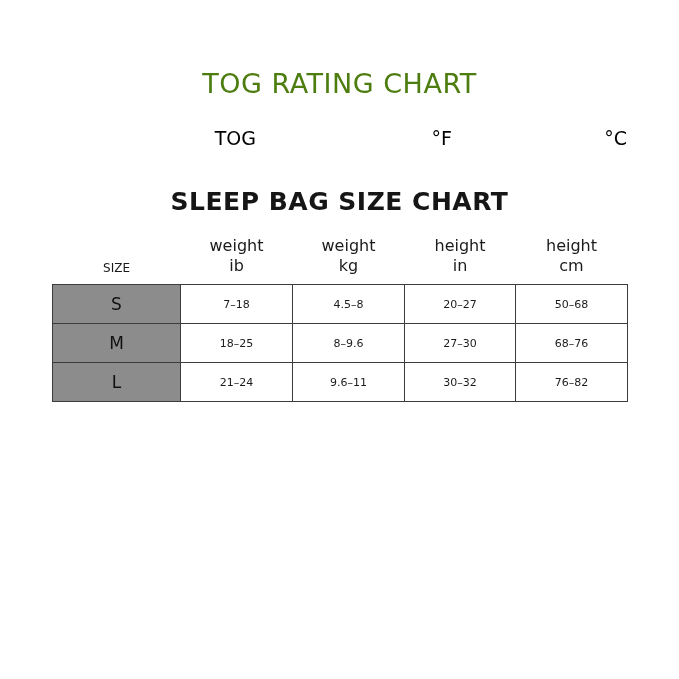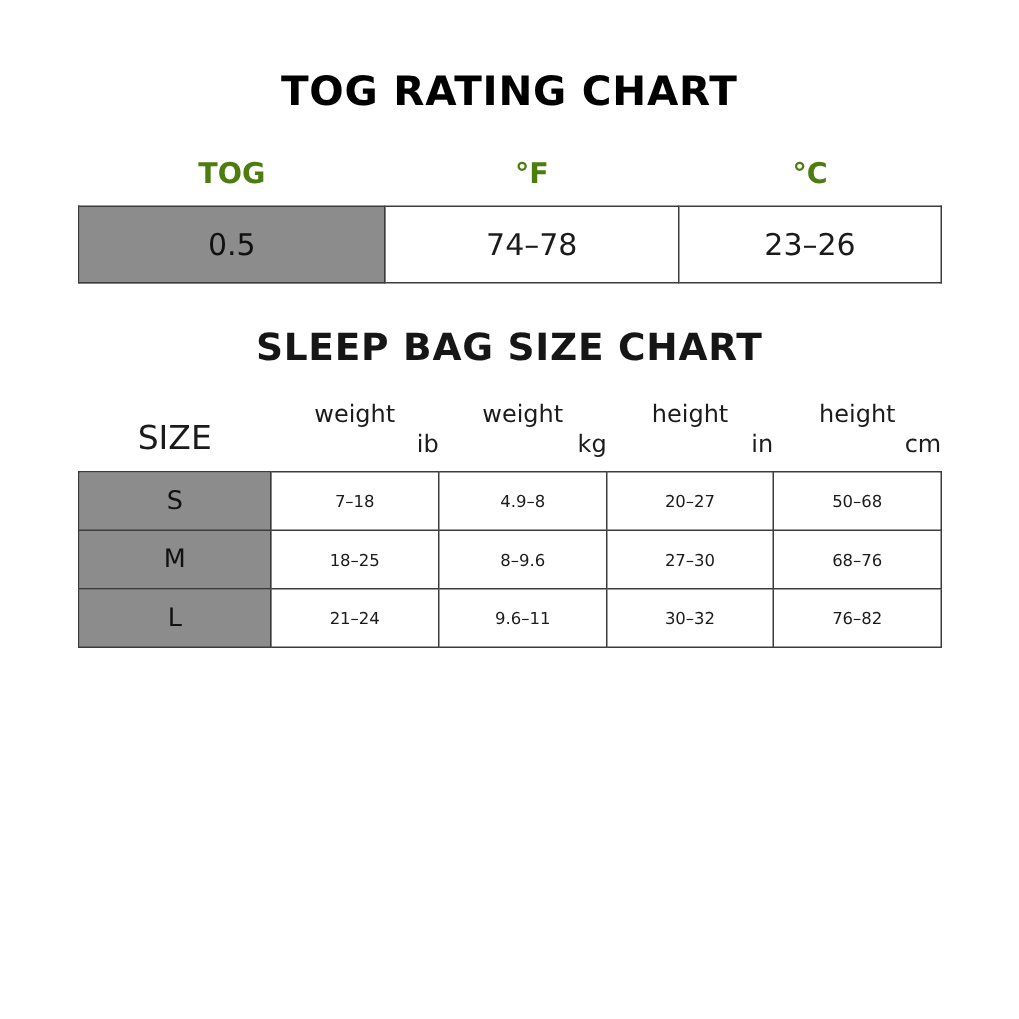--- a/index.html
+++ b/index.html
@@ -20,26 +20,26 @@
     height: 679px;
     box-sizing: border-box;
     padding: 0;
     position: relative;
   }
 
   
   .tog-title {
     text-align: center;
     font-family: "DejaVu Sans", sans-serif;
-    font-weight: bold;
+    font-weight: normal;
     font-size: 27px;
     letter-spacing: 0.5px;
     margin: 0;
-    padding-top: 46px;
-    color: #000000;
+    padding-top: 68px;
+    color: #4d7c0f;
   }
 
   .tog-wrap {
     width: 575px;
     margin: 22px auto 0 auto;
   }
 
   table {
     border-collapse: collapse;
     table-layout: fixed;
@@ -47,26 +47,26 @@
 
   .tog-table {
     width: 575px;
   }
 
   .tog-table col.c1 { width: 204px; }
   .tog-table col.c2 { width: 196px; }
   .tog-table col.c3 { width: 175px; }
 
   .tog-table th {
-    font-weight: bold;
+    font-weight: normal;
     font-size: 19px;
     padding: 6px 0 10px 0;
     border: none;
-    text-align: center;
-    color: #4d7c0f;
+    text-align: right;
+    color: #000000;
   }
 
   .tog-table td {
     height: 48px;
     text-align: center;
     font-size: 20px;
     border: 1px solid #3c3c3c;
     color: #1b1b1b;
   }
 
@@ -109,25 +109,24 @@
     line-height: 1.25;
     padding: 4px 0 8px 0;
     border: none;
     text-align: center;
     color: #1b1b1b;
     vertical-align: bottom;
   }
 
   .size-table th .unit {
     display: block;
-    text-align: right;
   }
 
   .size-table th.size-head {
-    font-size: 22px;
+    font-size: 12px;
   }
 
   .size-table td {
     height: 36px;
     text-align: center;
     font-size: 11px;
     border: 1px solid #3c3c3c;
     color: #1b1b1b;
   }
 
@@ -152,25 +151,20 @@
           <col class="c3">
       </colgroup>
       <thead>
         <tr>
           <th>TOG</th>
           <th>°F</th>
           <th>°C</th>
         </tr>
       </thead>
       <tbody>
-        <tr>
-          <td class="lab">0.5</td>
-          <td>74–78</td>
-          <td>23–26</td>
-        </tr>
       </tbody>
     </table>
   </div>
 
   <h1 class="size-title">SLEEP BAG SIZE CHART</h1>
 
   <div class="size-wrap">
     <table class="size-table">
       <colgroup>
         <col class="s1">
@@ -199,21 +193,21 @@
           <th>
             <span>height</span>
             <span class="unit">cm</span>
           </th>
         </tr>
       </thead>
       <tbody>
         <tr>
           <td class="lab">S</td>
           <td>7–18</td>
-          <td>4.9–8</td>
+          <td>4.5–8</td>
           <td>20–27</td>
           <td>50–68</td>
         </tr>
         <tr>
           <td class="lab">M</td>
           <td>18–25</td>
           <td>8–9.6</td>
           <td>27–30</td>
           <td>68–76</td>
         </tr>

